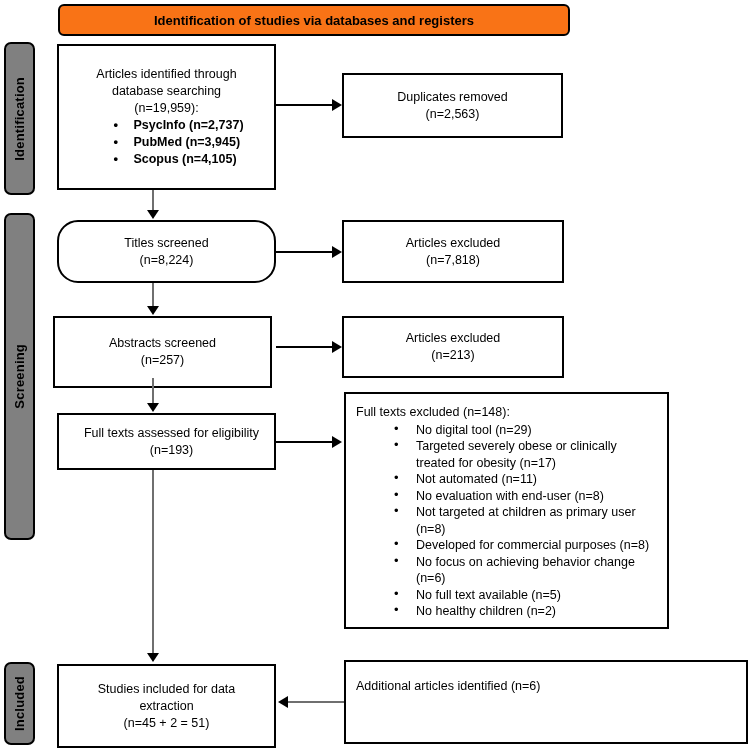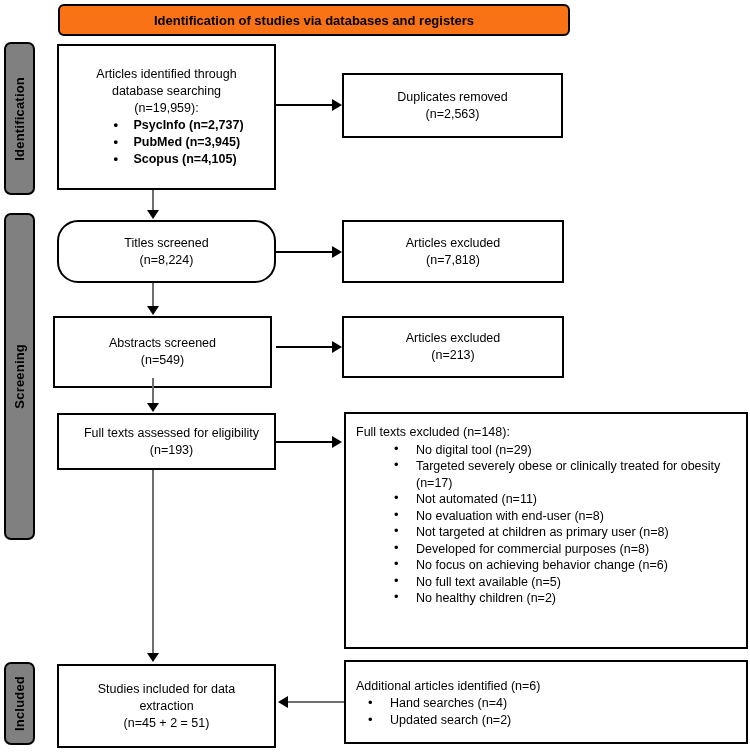--- a/index.html
+++ b/index.html
@@ -198,21 +198,21 @@
   <div class="fbox box-center" style="left:342px; top:220px; width:222px; height:63px;">
     <div class="line">Articles excluded</div>
     <div class="line">(n=7,818)</div>
   </div>
 
   <div class="conn conn-v gray" style="left:152px; top:283px; width:2px; height:25px;"></div>
   <div class="arrow-down" style="left:147px; top:306px;"></div>
 
   <div class="fbox box-center" style="left:53px; top:316px; width:219px; height:72px;">
     <div class="line">Abstracts screened</div>
-    <div class="line">(n=549)</div>
+    <div class="line">(n=257)</div>
   </div>
 
   <div class="conn conn-h" style="left:276px; top:346px; width:58px;"></div>
   <div class="arrow-right" style="left:332px; top:341px;"></div>
 
   <div class="fbox box-center" style="left:342px; top:316px; width:222px; height:62px;">
     <div class="line">Articles excluded</div>
     <div class="line">(n=213)</div>
   </div>
 
@@ -220,21 +220,21 @@
   <div class="arrow-down" style="left:147px; top:403px;"></div>
 
   <div class="fbox box-center" style="left:57px; top:413px; width:219px; height:57px;padding-left:16px;">
     <div class="line">Full texts assessed for eligibility</div>
     <div class="line">(n=193)</div>
   </div>
 
   <div class="conn conn-h" style="left:276px; top:441px; width:58px;"></div>
   <div class="arrow-right" style="left:332px; top:436px;"></div>
 
-  <div class="fbox box-left" style="left:344px; top:412px; width:404px; height:237px;">
+  <div class="fbox box-left" style="left:344px; top:392px; width:325px; height:237px;">
     <div class="line" style="margin-bottom:1px;">Full texts excluded (n=148):</div>
     <ul class="bullets excl">
       <li>No digital tool (n=29)</li>
       <li>Targeted severely obese or clinically treated for obesity (n=17)</li>
       <li>Not automated (n=11)</li>
       <li>No evaluation with end-user (n=8)</li>
       <li>Not targeted at children as primary user (n=8)</li>
       <li>Developed for commercial purposes (n=8)</li>
       <li>No focus on achieving behavior change (n=6)</li>
       <li>No full text available (n=5)</li>
@@ -249,19 +249,15 @@
     <div class="line">Studies included for data</div>
     <div class="line">extraction</div>
     <div class="line">(n=45 + 2 = 51)</div>
   </div>
 
   <div class="conn conn-h gray" style="left:288px; top:701px; width:56px;"></div>
   <div class="arrow-left" style="left:278px; top:696px;"></div>
 
   <div class="fbox box-left" style="left:344px; top:660px; width:404px; height:84px; padding-top:16px;">
     <div class="line">Additional articles identified (n=6)</div>
-    <ul class="bullets add">
-      <li>Hand searches (n=4)</li>
-      <li>Updated search (n=2)</li>
-    </ul>
   </div>
 
 </div>
 
 </body></html>

